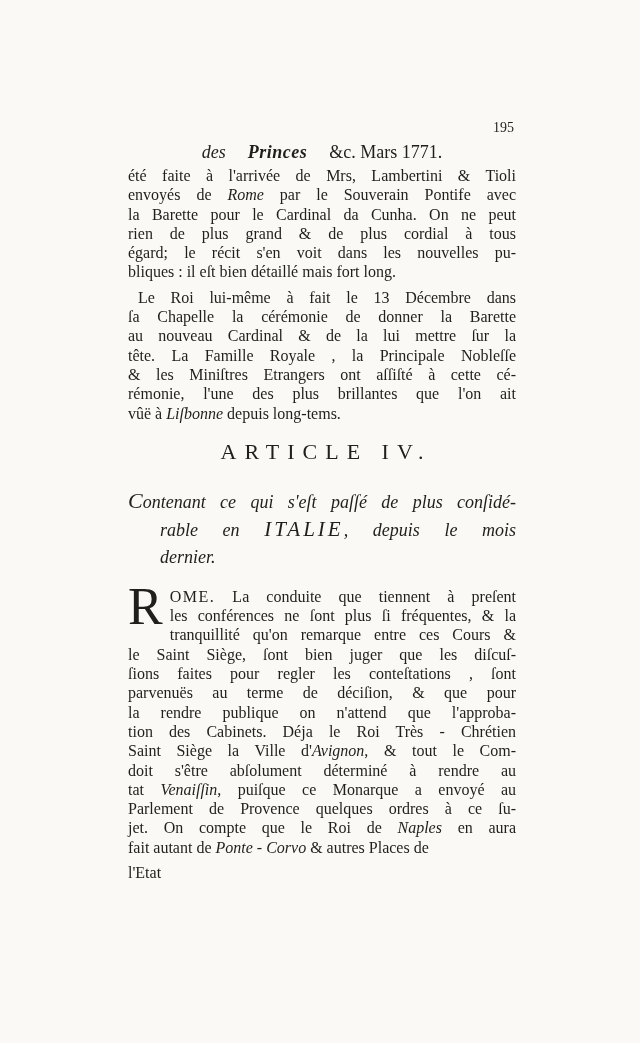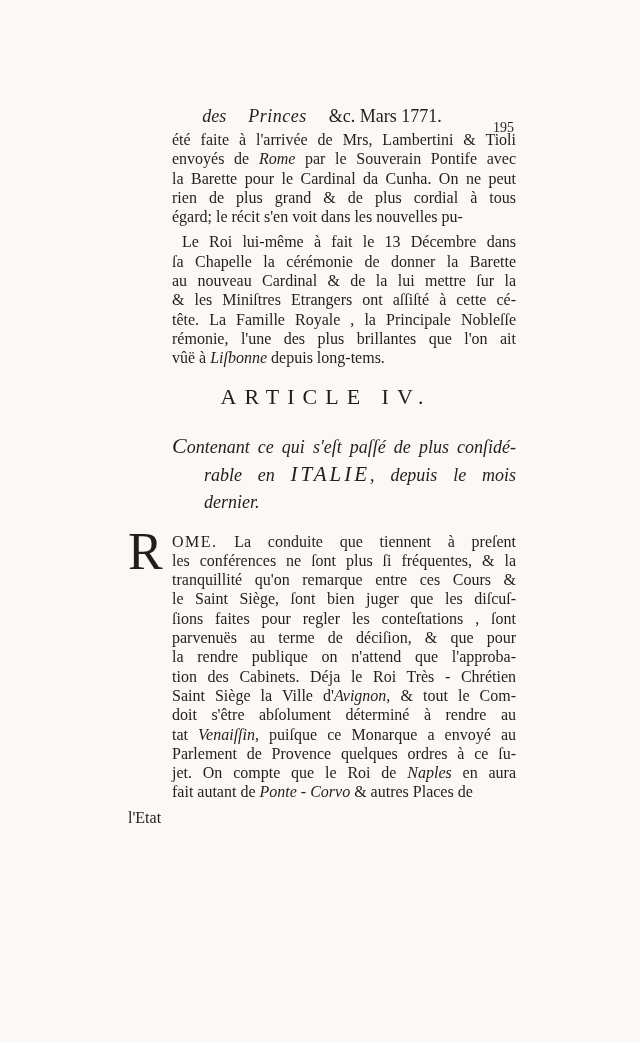--- a/index.html
+++ b/index.html
@@ -27,32 +27,31 @@
     display:flex;
     justify-content:center;
     align-items:baseline;
     gap:22px;
     font-size:18px;
     line-height:24px;
     margin-bottom:2px;
     white-space:nowrap;
   }
   .header .it{font-style:italic;}
-  .header .bi{font-style:italic;font-weight:normal;letter-spacing:.5px;}
+  .header .bi{font-style:italic;font-weight:bold;letter-spacing:.5px;margin-top:36px;}
   .page-number{
     position:absolute;right:2px;top:12px;
     font-size:14px;
     text-align:center;
   }
   
   .line{
     line-height:19.3px;
     text-align:justify;
     text-align-last:justify;
-    margin-left:44px;
   }
   .para .line:last-child{text-align-last:left;}
   .p2{margin-top:6px;}
   .p2 .line:first-child{text-indent:10px;}
   .s-i{font-style:italic;}
   .s-sp{letter-spacing:1.5px;}
   
   .article-heading{
     font-size:22px;
     font-weight:normal;
@@ -95,28 +94,29 @@
     <span>&amp;c. Mars 1771.</span>
     <span class="page-number">195</span>
   </div>
 
   <div class="para p1">
       <div class="line"><span>été faite à l'arrivée de Mrs, Lambertini &amp; Tioli</span></div>
       <div class="line"><span>envoyés de </span><span class="s-i">Rome</span><span> par le Souverain Pontife avec</span></div>
       <div class="line"><span>la Barette pour le Cardinal da Cunha. On ne peut</span></div>
       <div class="line"><span>rien de plus grand &amp; de plus cordial à tous</span></div>
       <div class="line"><span>égard; le récit s'en voit dans les nouvelles pu-</span></div>
+      <div class="line"><span>bliques : il eſt bien détaillé mais fort long.</span></div>
     </div>
 
   <div class="para p2">
       <div class="line"><span>Le Roi lui-même à fait le 13 Décembre dans</span></div>
       <div class="line"><span>ſa Chapelle la cérémonie de donner la Barette</span></div>
       <div class="line"><span>au nouveau Cardinal &amp; de la lui mettre ſur la</span></div>
+      <div class="line"><span>tête. La Famille Royale , la Principale Nobleſſe</span></div>
       <div class="line"><span>&amp; les Miniſtres Etrangers ont aſſiſté à cette cé-</span></div>
-      <div class="line"><span>tête. La Famille Royale , la Principale Nobleſſe</span></div>
       <div class="line"><span>rémonie, l'une des plus brillantes que l'on ait</span></div>
       <div class="line"><span>vûë à </span><span class="s-i">Liſbonne</span><span> depuis long-tems.</span></div>
     </div>
 
   <h2 class="article-heading">ARTICLE IV.</h2>
 
   <div class="para intro">
       <div class="line"><span class="s-cap">C</span><span>ontenant ce qui s'eſt paſſé de plus conſidé-</span></div>
       <div class="line"><span>rable en </span><span class="s-caps">ITALIE</span><span>, depuis le mois</span></div>
       <div class="line"><span>dernier.</span></div>

